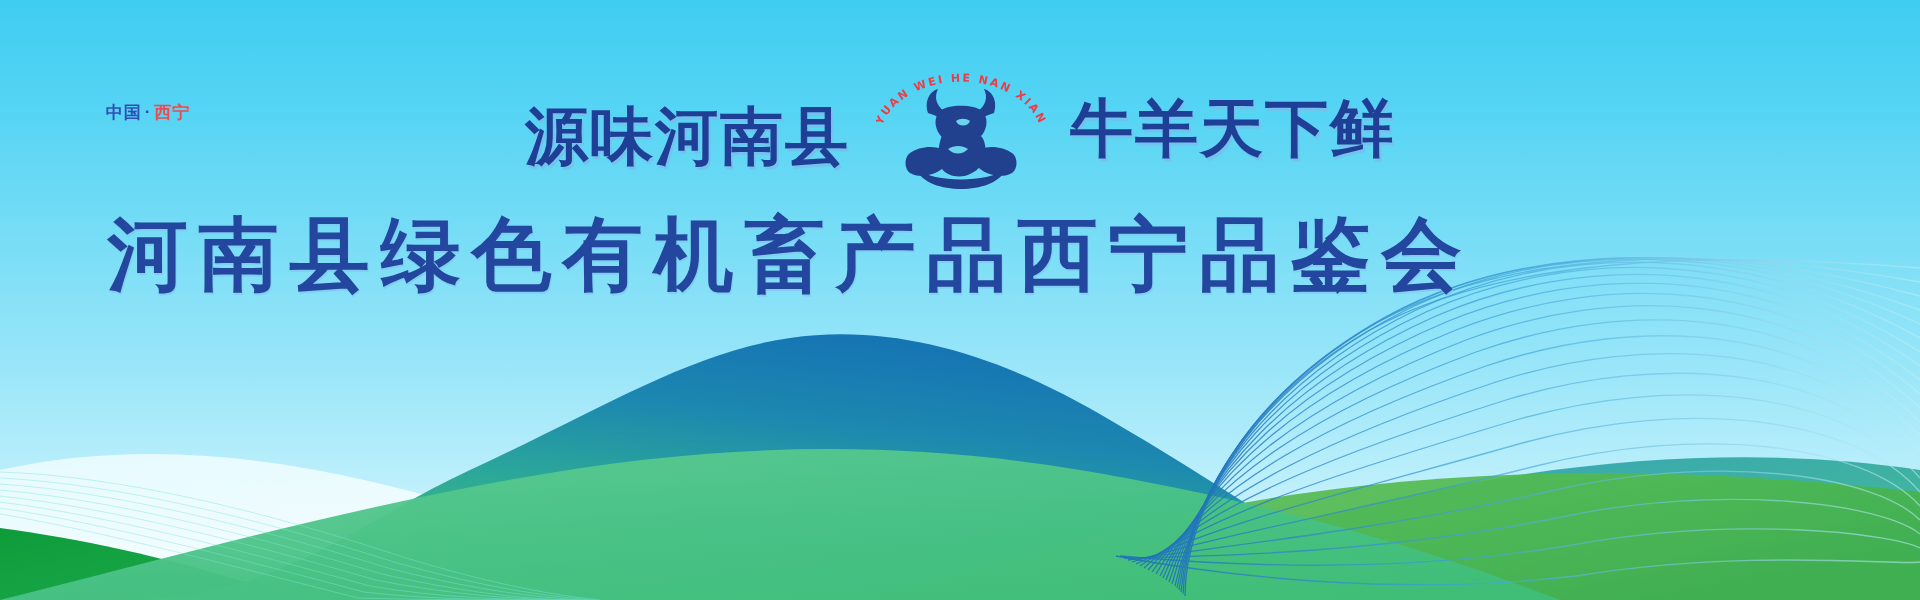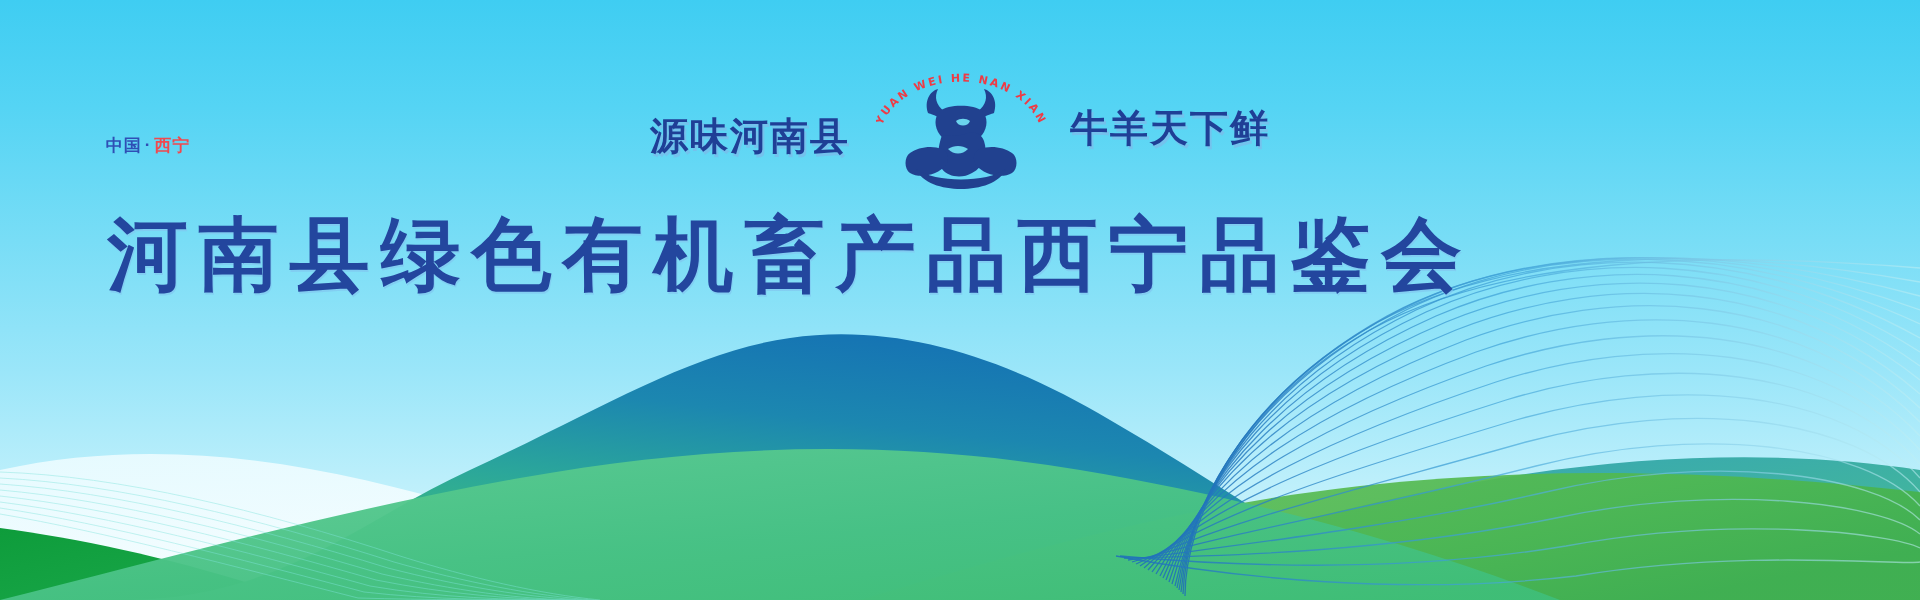--- a/index.html
+++ b/index.html
@@ -17,40 +17,39 @@
   
   .year-logo{
     position:absolute;left:88px;top:50px;width:130px;height:88px;
   }
   .year-logo svg{display:block;}
   .city-line{
     position:absolute;left:88px;top:100px;width:120px;height:24px;
     display:flex;align-items:center;justify-content:center;
     font-size:17px;font-weight:bold;letter-spacing:1px;
     white-space:nowrap;
-    margin-top:33px;
   }
   .city-cn{color:#2F4FB5;}
   .city-dot{color:#2F4FB5;margin:0 3px;}
   .city-xn{color:#F0494F;}
 
   
   .lockup{
     position:absolute;left:0;top:60px;width:1920px;height:130px;
     display:flex;align-items:center;justify-content:center;
   }
   .brand-left,.brand-right{
     font-family:"DejaVu Sans","Liberation Sans",sans-serif;
-    font-size:38px;font-weight:bold;color:#1F3F96;
+    font-size:63px;font-weight:bold;color:#1F3F96;
     letter-spacing:2px;line-height:1;
     text-shadow:2px 3px 0 rgba(120,190,235,.85);
     white-space:nowrap;
   }
   .brand-left{margin-right:26px;margin-top:22px;}
-  .brand-right{margin-left:24px;margin-top:6px;font-family:Liberation Serif, serif;}
+  .brand-right{margin-left:24px;margin-top:6px;}
   .emblem{position:relative;width:170px;height:128px;flex:0 0 auto;}
   .emblem svg{display:block;}
   .arc-text{
     position:absolute;left:0;top:0;width:170px;height:70px;
     pointer-events:none;
   }
   .arc-text text{
     fill:#EE3B45;font-size:11px;font-weight:bold;
     font-family:"DejaVu Sans","Liberation Sans",sans-serif;
     letter-spacing:2.2px;

